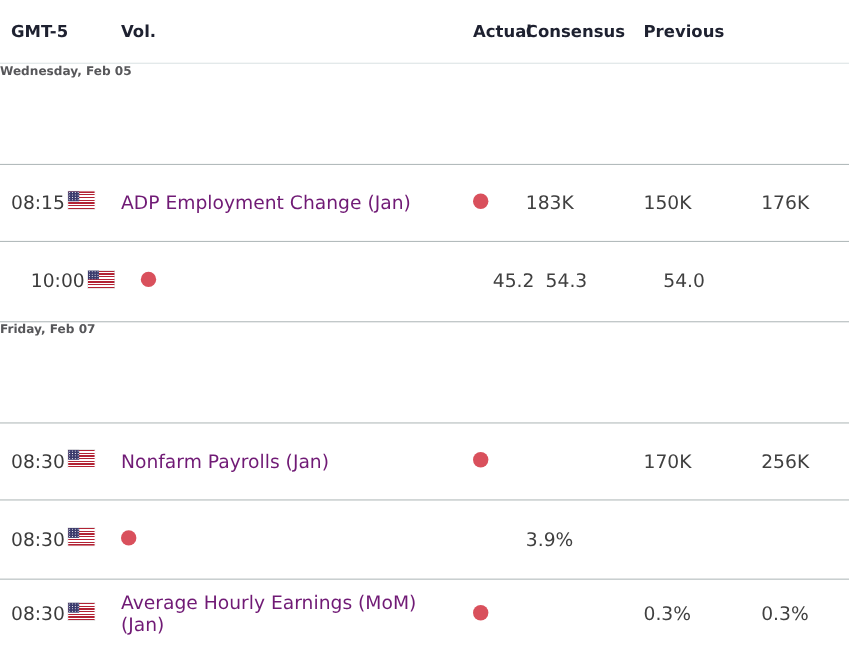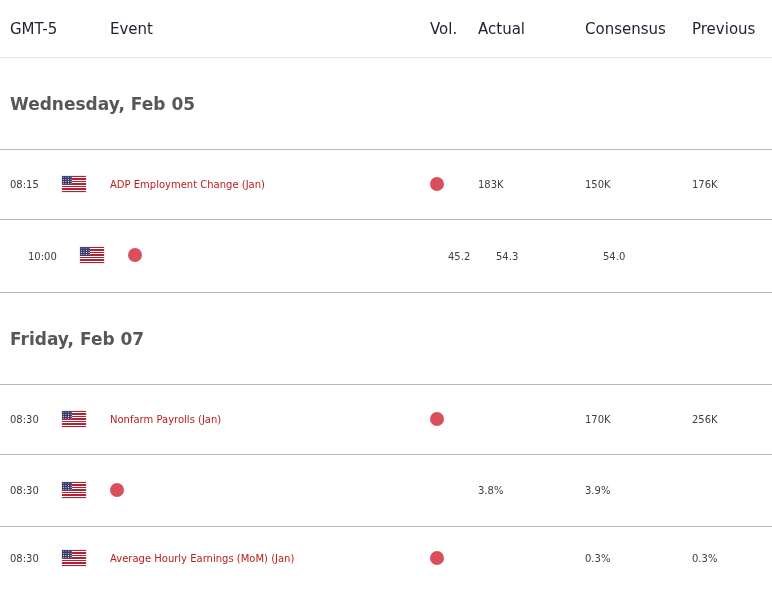--- a/index.html
+++ b/index.html
@@ -13,51 +13,49 @@
     grid-template-columns:52px 48px 320px 48px 107px 107px 1fr;
     align-items:center;
     padding-left:10px;
   }
 
   
   .header-row {
     height:58px;
     border-bottom:1px solid #dde4e5;
     font-size:15px;
-    font-weight:400;
+    font-weight:700;
     color:#1e2130;
   }
 
   
   .section-head {
     height:92px;
     display:flex;
-    align-items:center;
-    padding-left:10px;
     border-bottom:1px solid #b3bbbc;
-    font-size:17px;
+    font-size:11px;
     font-weight:700;
     color:#57575a;
   }
 
   
   .event-row {
     border-bottom:1px solid #b3bbbc;
-    font-size:10px;
+    font-size:17px;
   }
   .event-row.h70 { height:70px; }
   .event-row.h73 { height:73px;padding-left:28px; }
   .event-row.h72 { height:72px; }
   .event-row.h63 { height:63px; border-bottom:none; }
 
   .time { color:#3b3b3b; }
   .val  { color:#404040; }
 
   .event-link {
-    color:#b91c1c;
+    color:#701a75;
     text-decoration:none;
     cursor:pointer;
     padding-right:8px;
   }
 
   
   .dot {
     display:inline-block;
     width:14px; height:14px;
     border-radius:50%;
@@ -87,21 +85,20 @@
   }
 </style>
 </head>
 <body>
 
 <div class="calendar">
 
   <div class="grid-row header-row">
     <span>GMT-5</span>
     <span></span>
-    <span>Event</span>
     <span>Vol.</span>
     <span>Actual</span>
     <span>Consensus</span>
     <span>Previous</span>
   </div>
 
   <div class="section-head">
     <span>Wednesday, Feb 05</span>
   </div>
 
@@ -136,21 +133,20 @@
     <span class="val"></span>
     <span class="val">170K</span>
     <span class="val">256K</span>
   </div>
 
   <div class="grid-row event-row h72">
     <span class="time">08:30</span>
     <span><span class="flag"></span></span>
     <span><span class="dot"></span></span>
     <span class="val"></span>
-    <span class="val">3.8%</span>
     <span class="val">3.9%</span>
   </div>
 
   <div class="grid-row event-row h63">
     <span class="time">08:30</span>
     <span><span class="flag"></span></span>
     <a class="event-link">Average Hourly Earnings (MoM) (Jan)</a>
     <span><span class="dot"></span></span>
     <span class="val"></span>
     <span class="val">0.3%</span>

